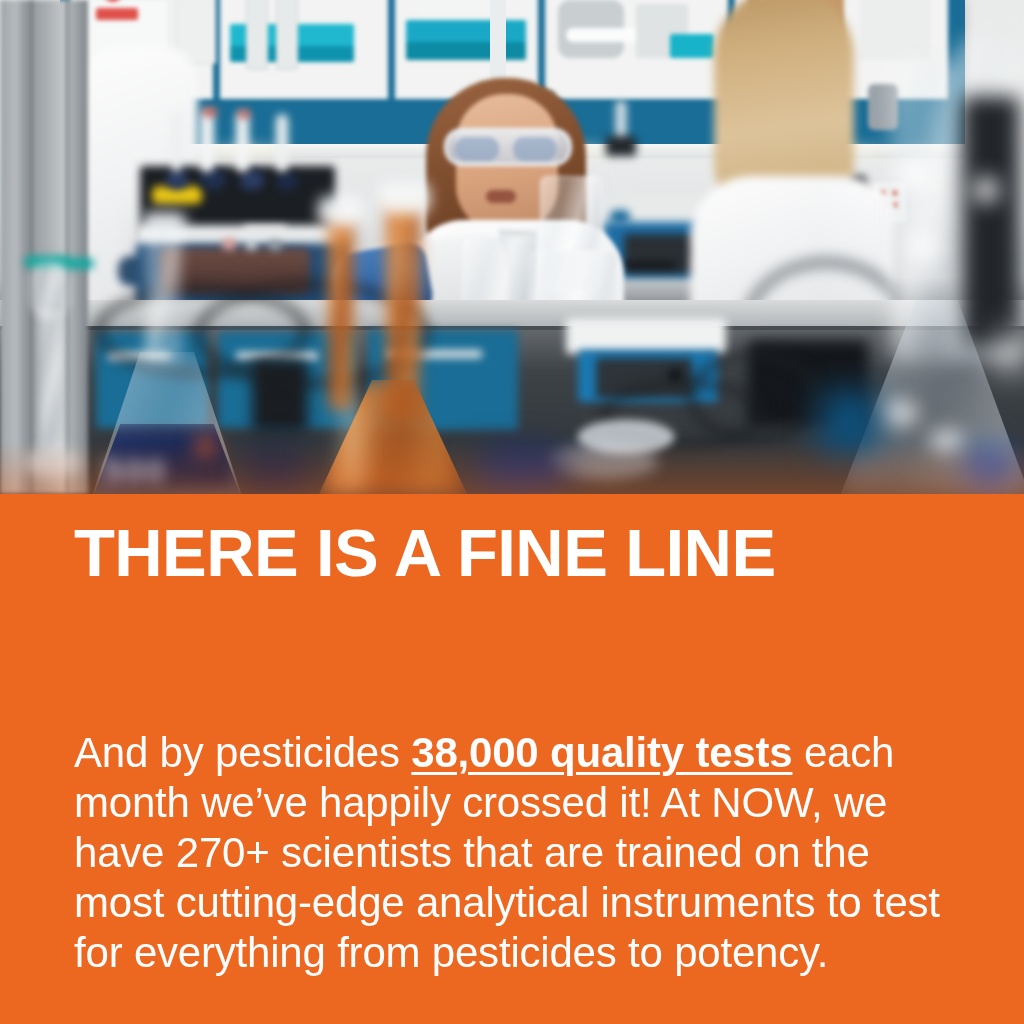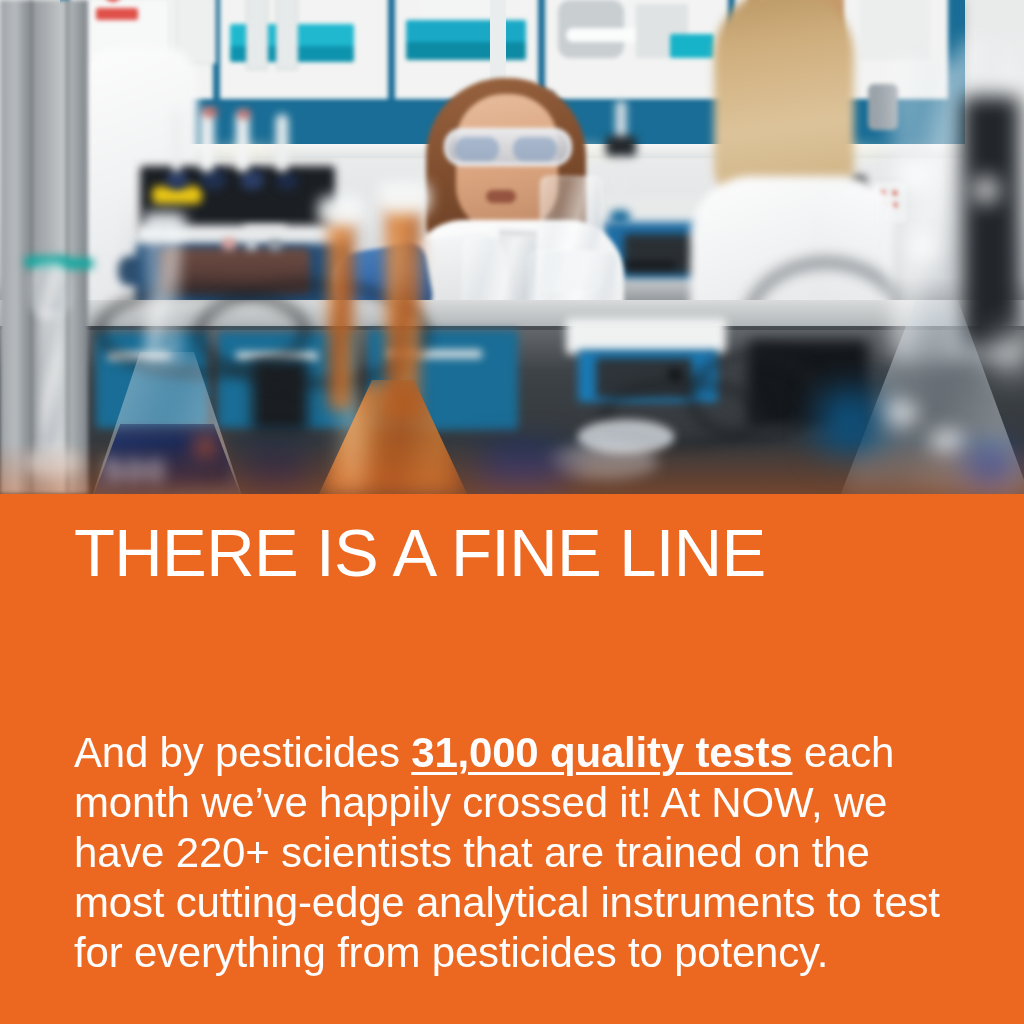--- a/index.html
+++ b/index.html
@@ -293,21 +293,21 @@
     background: #EC6720;
   }
 
   #headline {
     position: absolute;
     left: 74px; top: 26px;
     width: 880px;
     margin: 0;
     color: #ffffff;
     font-family: "Liberation Sans", sans-serif;
-    font-weight: 400;
+    font-weight: 700;
     font-size: 67px;
     line-height: 66px;
     letter-spacing: -0.6px;
   }
   #headline .hl-line { display: block; white-space: nowrap; }
 
   #body-copy {
     position: absolute;
     left: 74px; top: 234px;
     width: 886px;
@@ -522,16 +522,16 @@
 
     <div class="photo-fade"></div>
   </div>
 
   <div id="panel">
 
     <h1 id="headline">
       <span class="hl-line">THERE IS A FINE LINE</span>
     </h1>
 
-    <p id="body-copy"><span>And by pesticides </span><span class="emph">31,000 quality tests</span><span> each month we’ve happily crossed it! At NOW, we have 220+ scientists that are trained on the most cutting-edge analytical instruments to test for everything from pesticides to potency.</span></p>
+    <p id="body-copy"><span>And by pesticides </span><span class="emph">38,000 quality tests</span><span> each month we’ve happily crossed it! At NOW, we have 270+ scientists that are trained on the most cutting-edge analytical instruments to test for everything from pesticides to potency.</span></p>
 
   </div>
 </div>
 
 </body></html>

